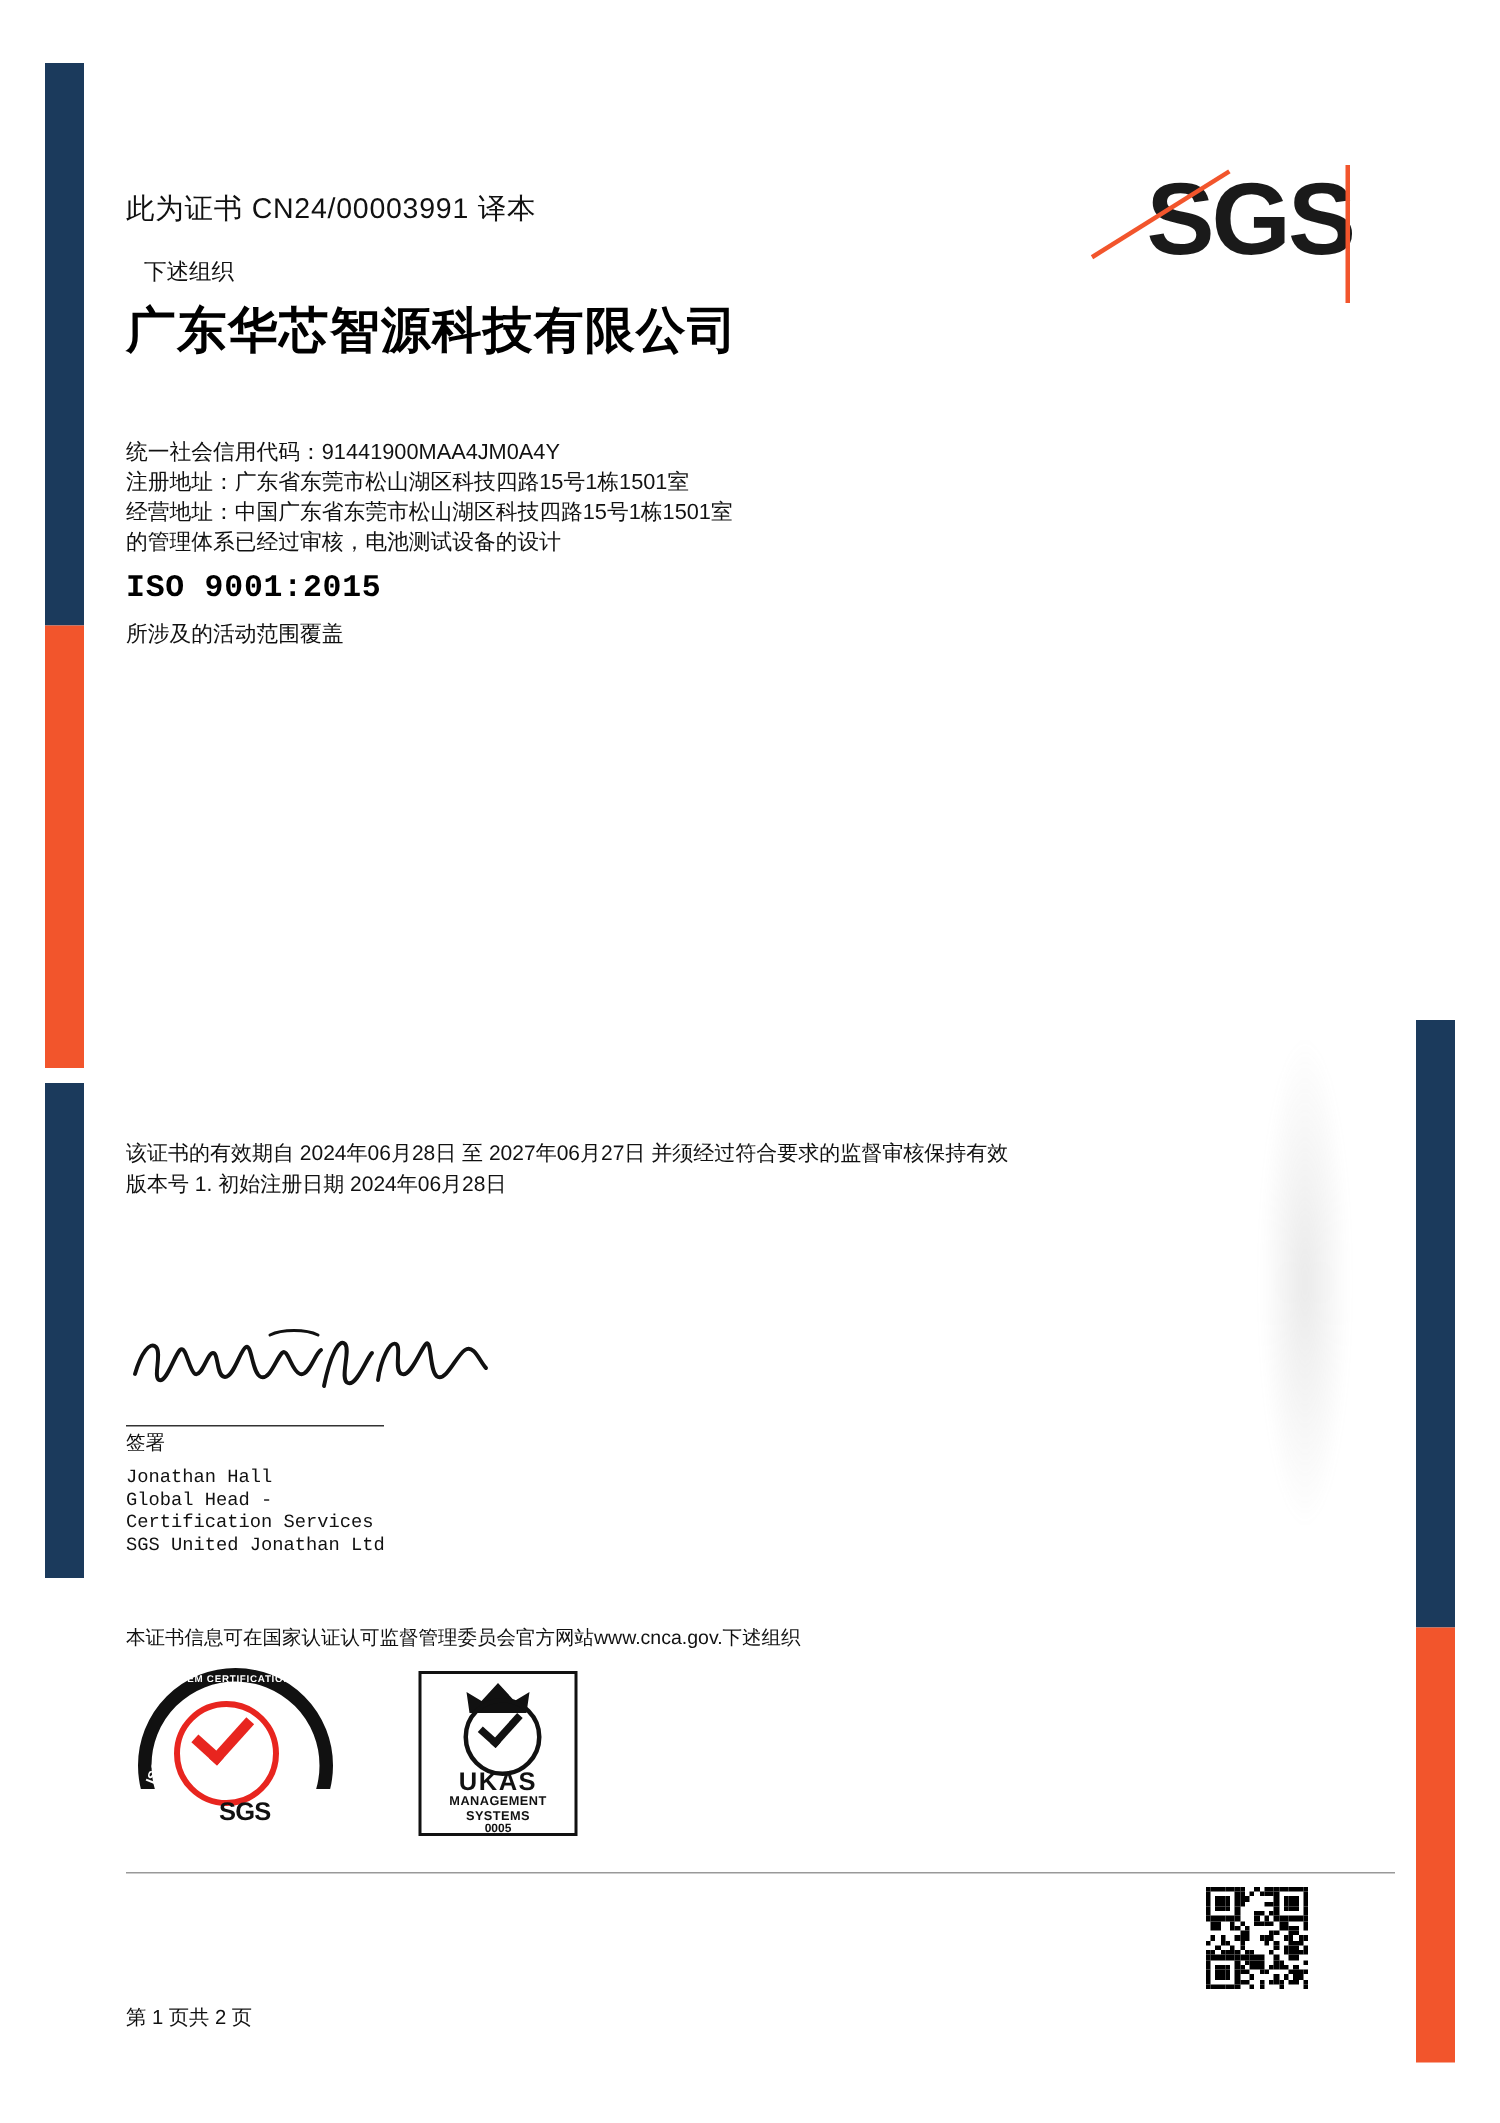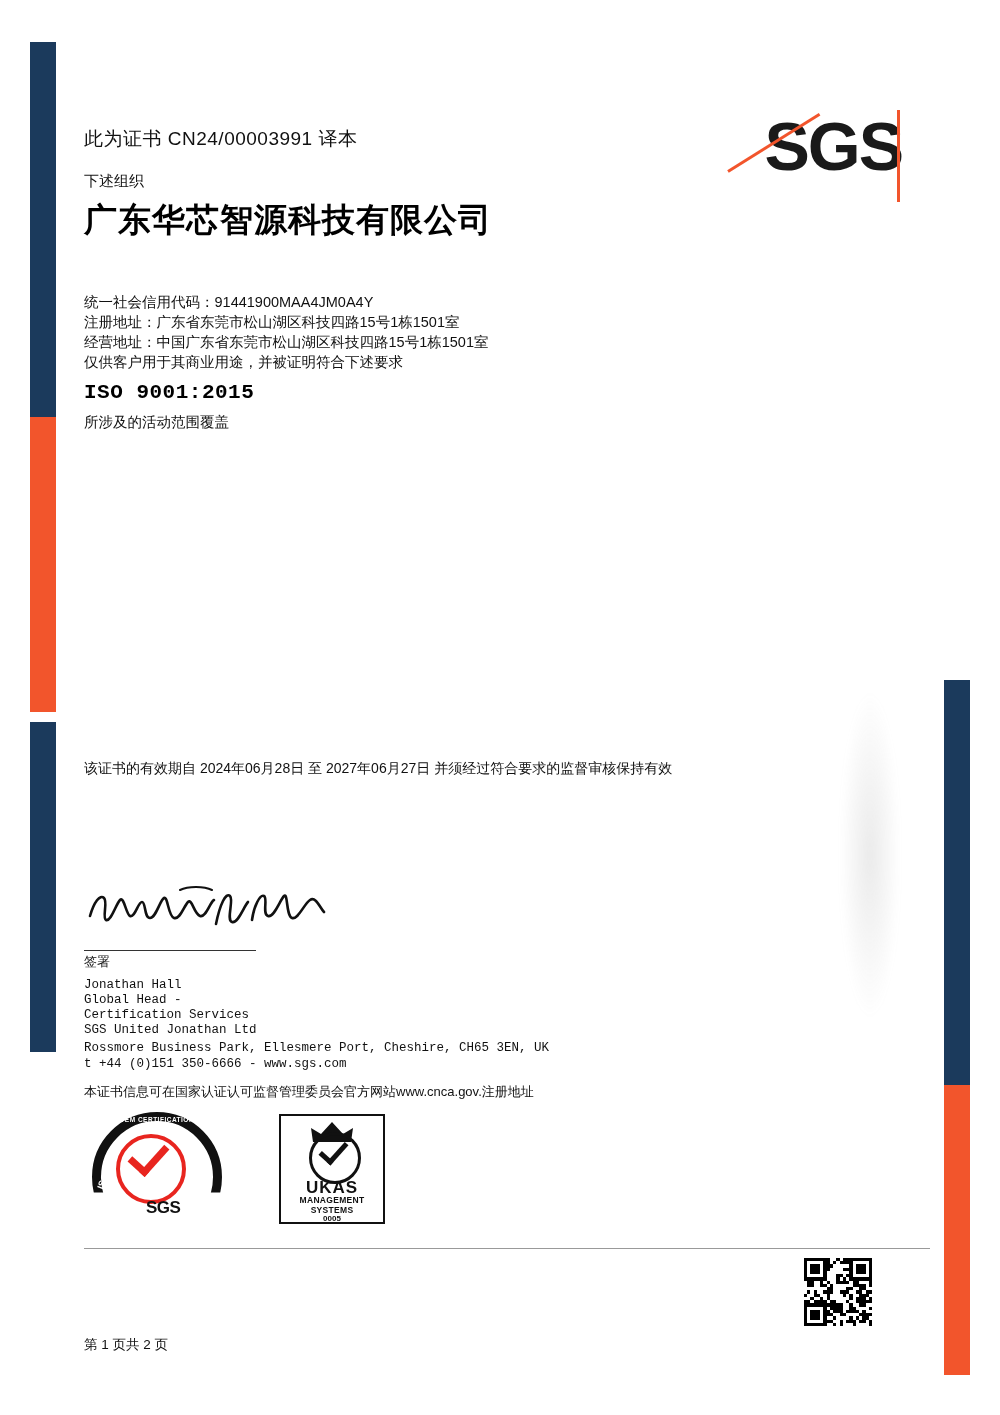--- a/index.html
+++ b/index.html
@@ -106,21 +106,21 @@
     position: absolute;
     left: 0;
     top: 126px;
     font-size: 19px;
     color: #111;
     font-family: "Liberation Sans", sans-serif;
     letter-spacing: 0.5px;
   }
   .below-org {
     position: absolute;
-    left: 0;
+    left: 12px;
     top: 172px;
     font-size: 15px;
     color: #111;
   }
   .org-name {
     position: absolute;
     left: 0;
     top: 198px;
     font-size: 33px;
     font-weight: bold;
@@ -468,51 +468,48 @@
     </div>
 
     <div class="cert-ref">此为证书 CN24/00003991 译本</div>
     <div class="below-org">下述组织</div>
     <div class="org-name">广东华芯智源科技有限公司</div>
 
     <div class="details">
       <div>统一社会信用代码：91441900MAA4JM0A4Y</div>
       <div>注册地址：广东省东莞市松山湖区科技四路15号1栋1501室</div>
       <div>经营地址：中国广东省东莞市松山湖区科技四路15号1栋1501室</div>
-      <div>仅供客户用于其商业用途，并被证明符合下述要求</div>
+      <div>的管理体系已经过审核，电池测试设备的设计</div>
     </div>
 
     <div class="standard">ISO 9001:2015</div>
     <div class="scope-head">所涉及的活动范围覆盖</div>
 
     <div class="validity">
       <div>该证书的有效期自  2024年06月28日  至  2027年06月27日  并须经过符合要求的监督审核保持有效</div>
+      <div>版本号 1.  初始注册日期  2024年06月28日</div>
     </div>
 
     <div class="signature">
       <svg width="260" height="60" viewBox="0 0 260 60" fill="none" xmlns="http://www.w3.org/2000/svg">
         <path d="M6 36 C10 22, 16 14, 20 18 C24 22, 18 38, 22 40 C27 42, 32 24, 36 20 C40 16, 42 34, 46 36 C51 38, 54 22, 58 22 C62 22, 60 38, 66 38 C72 38, 76 20, 80 18 C84 16, 84 36, 90 38 C96 40, 100 26, 104 22 C108 18, 110 34, 116 36 C122 38, 126 22, 130 20" stroke="#111" stroke-width="2.6" stroke-linecap="round" fill="none"></path>
         <path d="M132 44 C136 24, 142 12, 146 16 C150 20, 142 40, 148 42 C154 44, 160 26, 164 22" stroke="#111" stroke-width="2.6" stroke-linecap="round" fill="none"></path>
         <path d="M168 40 C170 26, 176 14, 180 16 C184 18, 178 34, 184 36 C190 38, 196 20, 200 16 C204 12, 202 36, 208 38 C214 40, 220 24, 226 20 C232 16, 236 28, 240 32" stroke="#111" stroke-width="2.6" stroke-linecap="round" fill="none"></path>
         <path d="M96 10 C104 6, 120 6, 128 10" stroke="#111" stroke-width="2" stroke-linecap="round" fill="none"></path>
       </svg>
     </div>
     <div class="sig-rule"></div>
     <div class="sig-label">签署</div>
     <div class="sig-block">
       <div>Jonathan Hall</div>
       <div>Global Head -</div>
       <div>Certification Services</div>
       <div>SGS United Jonathan Ltd</div>
     </div>
-    <div class="addr-block">
-      <div>Rossmore Business Park, Ellesmere Port, Cheshire, CH65 3EN, UK</div>
-      <div>t +44 (0)151 350-6666 - www.sgs.com</div>
-    </div>
-    <div class="cnca-line">本证书信息可在国家认证认可监督管理委员会官方网站www.cnca.gov.注册地址</div>
+    <div class="cnca-line">本证书信息可在国家认证认可监督管理委员会官方网站www.cnca.gov.下述组织</div>
 
     <div class="marks">
 
       <div class="mark mark-iso">
         <div class="iso-arc"></div>
         <div class="iso-top-text">SYSTEM CERTIFICATION</div>
         <div class="iso-side-text">ISO 9001</div>
         <div class="iso-circle"></div>
         <div class="iso-tick"></div>
         <div class="iso-sgs">SGS</div>

